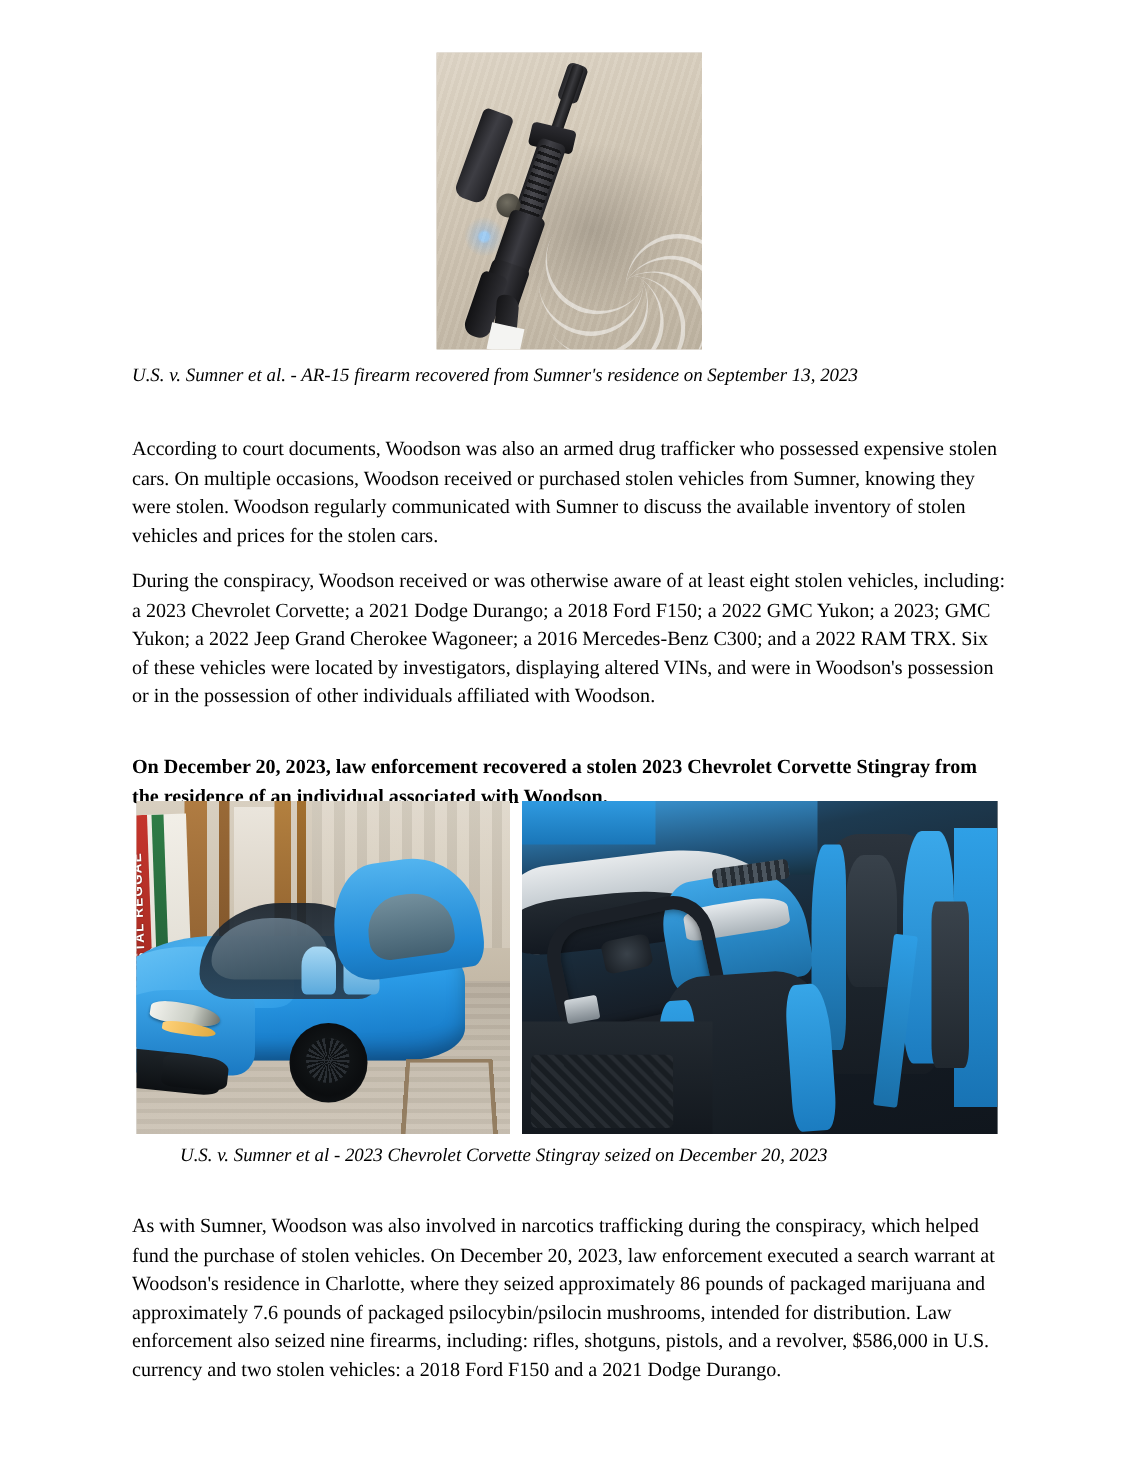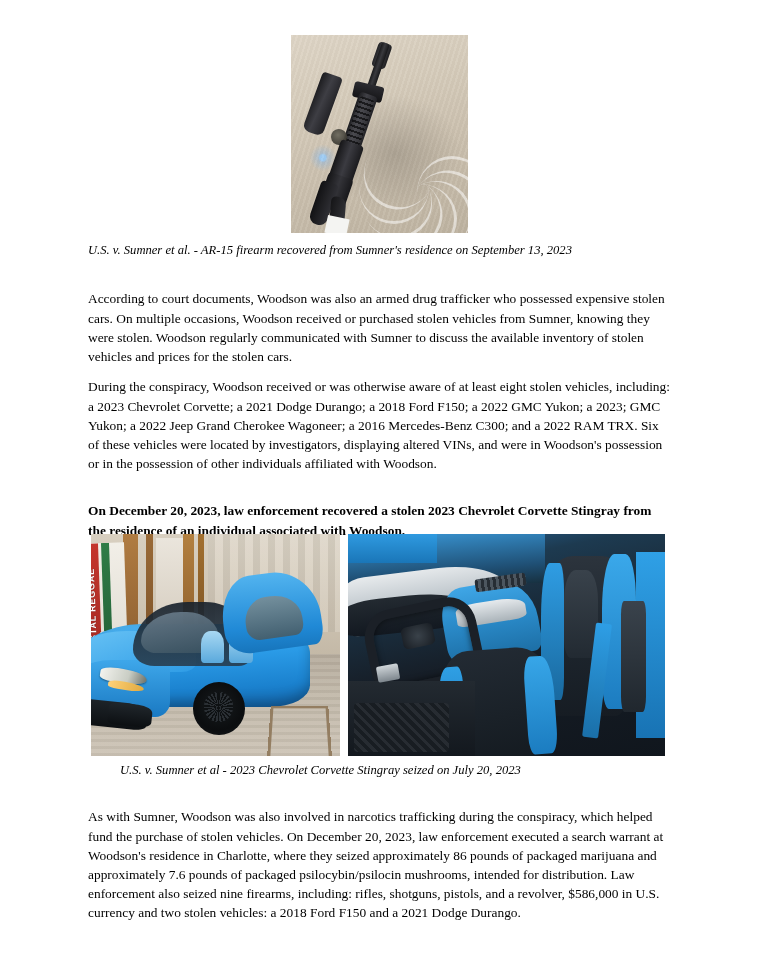--- a/index.html
+++ b/index.html
@@ -620,17 +620,17 @@
     <div class="seat-drv-blue-l"></div>
     <div class="seat-drv-blue-r"></div>
 
     <div class="int-door"></div>
     <div class="int-sill"></div>
     <div class="int-floor"></div>
     <div class="int-floor-mat"></div>
     <div class="int-pedal"></div>
   </div>
 
-  <div class="caption" id="caption-corvette">U.S. v. Sumner et al - 2023 Chevrolet Corvette Stingray seized on July 20, 2023</div>
+  <div class="caption" id="caption-corvette">U.S. v. Sumner et al - 2023 Chevrolet Corvette Stingray seized on December 20, 2023</div>
 
   <p class="para" id="para-4">As with Sumner, Woodson was also involved in narcotics trafficking during the conspiracy, which helped fund the purchase of stolen vehicles. On December 20, 2023, law enforcement executed a search warrant at Woodson's residence in Charlotte, where they seized approximately 86 pounds of packaged marijuana and approximately 7.6 pounds of packaged psilocybin/psilocin mushrooms, intended for distribution. Law enforcement also seized nine firearms, including: rifles, shotguns, pistols, and a revolver, $586,000 in U.S. currency and two stolen vehicles: a 2018 Ford F150 and a 2021 Dodge Durango.</p>
 
 </div>
 
 </body></html>

